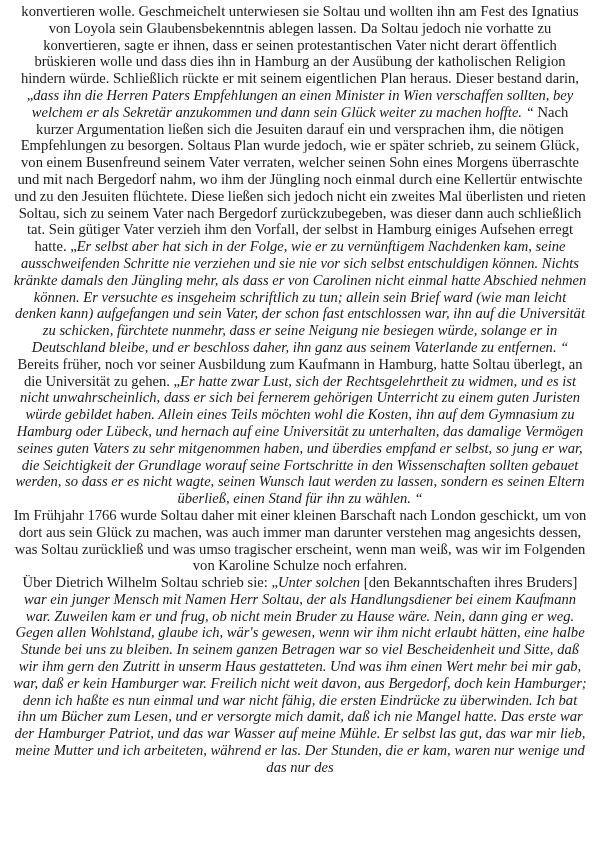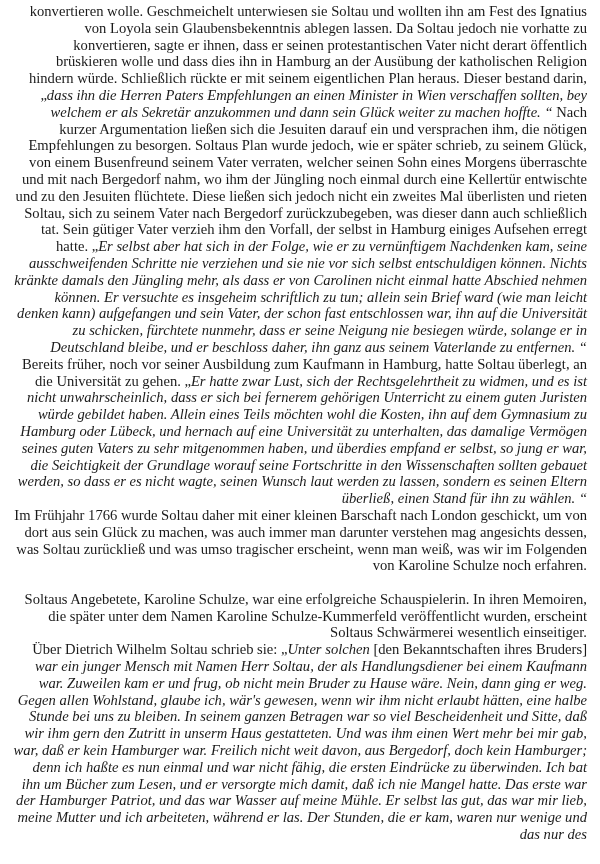--- a/index.html
+++ b/index.html
@@ -15,21 +15,21 @@
   .page {
     box-sizing: border-box;
     width: 600px;
     height: 864px;
     padding: 3px 13px 0 13px;
     background: #ffffff;
     color: #1a1a1a;
     font-family: "Liberation Serif", "DejaVu Serif", serif;
     font-size: 14.6px;
     line-height: 16.8px;
-    text-align: right;
+    text-align: center;
     overflow: hidden;
     -webkit-font-smoothing: antialiased;
   }
   .page p {
     margin: 0;
     padding: 0;
   }
   .page p.spaced {
     margin-top: 16.8px;
   }
@@ -37,16 +37,15 @@
   .run.italic { font-style: italic; }
   em.run { font-style: italic; }
 </style>
 </head>
 <body>
 
 <main class="page" lang="de">
   <div id="doc-text">
       <p><span class="run roman">konvertieren wolle. Geschmeichelt unterwiesen sie Soltau und wollten ihn am Fest des Ignatius von Loyola sein Glaubensbekenntnis ablegen lassen. Da Soltau jedoch nie vorhatte zu konvertieren, sagte er ihnen, dass er seinen protestantischen Vater nicht derart öffentlich brüskieren wolle und dass dies ihn in Hamburg an der Ausübung der katholischen Religion hindern würde. Schließlich rückte er mit seinem eigentlichen Plan heraus. Dieser bestand darin, „</span><em class="run italic">dass ihn die Herren Paters Empfehlungen an einen Minister in Wien verschaffen sollten, bey welchem er als Sekretär anzukommen und dann sein Glück weiter zu machen hoffte. “</em><span class="run roman"> Nach kurzer Argumentation ließen sich die Jesuiten darauf ein und versprachen ihm, die nötigen Empfehlungen zu besorgen. Soltaus Plan wurde jedoch, wie er später schrieb, zu seinem Glück, von einem Busenfreund seinem Vater verraten, welcher seinen Sohn eines Morgens überraschte und mit nach Bergedorf nahm, wo ihm der Jüngling noch einmal durch eine Kellertür entwischte und zu den Jesuiten flüchtete. Diese ließen sich jedoch nicht ein zweites Mal überlisten und rieten Soltau, sich zu seinem Vater nach Bergedorf zurückzubegeben, was dieser dann auch schließlich tat. Sein gütiger Vater verzieh ihm den Vorfall, der selbst in Hamburg einiges Aufsehen erregt hatte. „</span><em class="run italic">Er selbst aber hat sich in der Folge, wie er zu vernünftigem Nachdenken kam, seine ausschweifenden Schritte nie verziehen und sie nie vor sich selbst entschuldigen können. Nichts kränkte damals den Jüngling mehr, als dass er von Carolinen nicht einmal hatte Abschied nehmen können. Er versuchte es insgeheim schriftlich zu tun; allein sein Brief ward (wie man leicht denken kann) aufgefangen und sein Vater, der schon fast entschlossen war, ihn auf die Universität zu schicken, fürchtete nunmehr, dass er seine Neigung nie besiegen würde, solange er in Deutschland bleibe, und er beschloss daher, ihn ganz aus seinem Vaterlande zu entfernen. “</em><span class="run roman"> Bereits früher, noch vor seiner Ausbildung zum Kaufmann in Hamburg, hatte Soltau überlegt, an die Universität zu gehen. „</span><em class="run italic">Er hatte zwar Lust, sich der Rechtsgelehrtheit zu widmen, und es ist nicht unwahrscheinlich, dass er sich bei fernerem gehörigen Unterricht zu einem guten Juristen würde gebildet haben. Allein eines Teils möchten wohl die Kosten, ihn auf dem Gymnasium zu Hamburg oder Lübeck, und hernach auf eine Universität zu unterhalten, das damalige Vermögen seines guten Vaters zu sehr mitgenommen haben, und überdies empfand er selbst, so jung er war, die Seichtigkeit der Grundlage worauf seine Fortschritte in den Wissenschaften sollten gebauet werden, so dass er es nicht wagte, seinen Wunsch laut werden zu lassen, sondern es seinen Eltern überließ, einen Stand für ihn zu wählen. “</em></p>
       <p><span class="run roman">Im Frühjahr 1766 wurde Soltau daher mit einer kleinen Barschaft nach London geschickt, um von dort aus sein Glück zu machen, was auch immer man darunter verstehen mag angesichts dessen, was Soltau zurückließ und was umso tragischer erscheint, wenn man weiß, was wir im Folgenden von Karoline Schulze noch erfahren.</span></p>
-      <p class="spaced"><span class="run roman">Soltaus Angebetete, Karoline Schulze, war eine erfolgreiche Schauspielerin. In ihren Memoiren, die später unter dem Namen Karoline Schulze-Kummerfeld veröffentlicht wurden, erscheint Soltaus Schwärmerei wesentlich einseitiger.</span></p>
       <p><span class="run roman">Über Dietrich Wilhelm Soltau schrieb sie: „</span><em class="run italic">Unter solchen </em><span class="run roman">[den Bekanntschaften ihres Bruders] </span><em class="run italic">war ein junger Mensch mit Namen Herr Soltau, der als Handlungsdiener bei einem Kaufmann war. Zuweilen kam er und frug, ob nicht mein Bruder zu Hause wäre. Nein, dann ging er weg. Gegen allen Wohlstand, glaube ich, wär's gewesen, wenn wir ihm nicht erlaubt hätten, eine halbe Stunde bei uns zu bleiben. In seinem ganzen Betragen war so viel Bescheidenheit und Sitte, daß wir ihm gern den Zutritt in unserm Haus gestatteten. Und was ihm einen Wert mehr bei mir gab, war, daß er kein Hamburger war. Freilich nicht weit davon, aus Bergedorf, doch kein Hamburger; denn ich haßte es nun einmal und war nicht fähig, die ersten Eindrücke zu überwinden. Ich bat ihn um Bücher zum Lesen, und er versorgte mich damit, daß ich nie Mangel hatte. Das erste war der Hamburger Patriot, und das war Wasser auf meine Mühle. Er selbst las gut, das war mir lieb, meine Mutter und ich arbeiteten, während er las. Der Stunden, die er kam, waren nur wenige und das nur des</em></p>
     </div>
 </main>
 
 </body></html>

